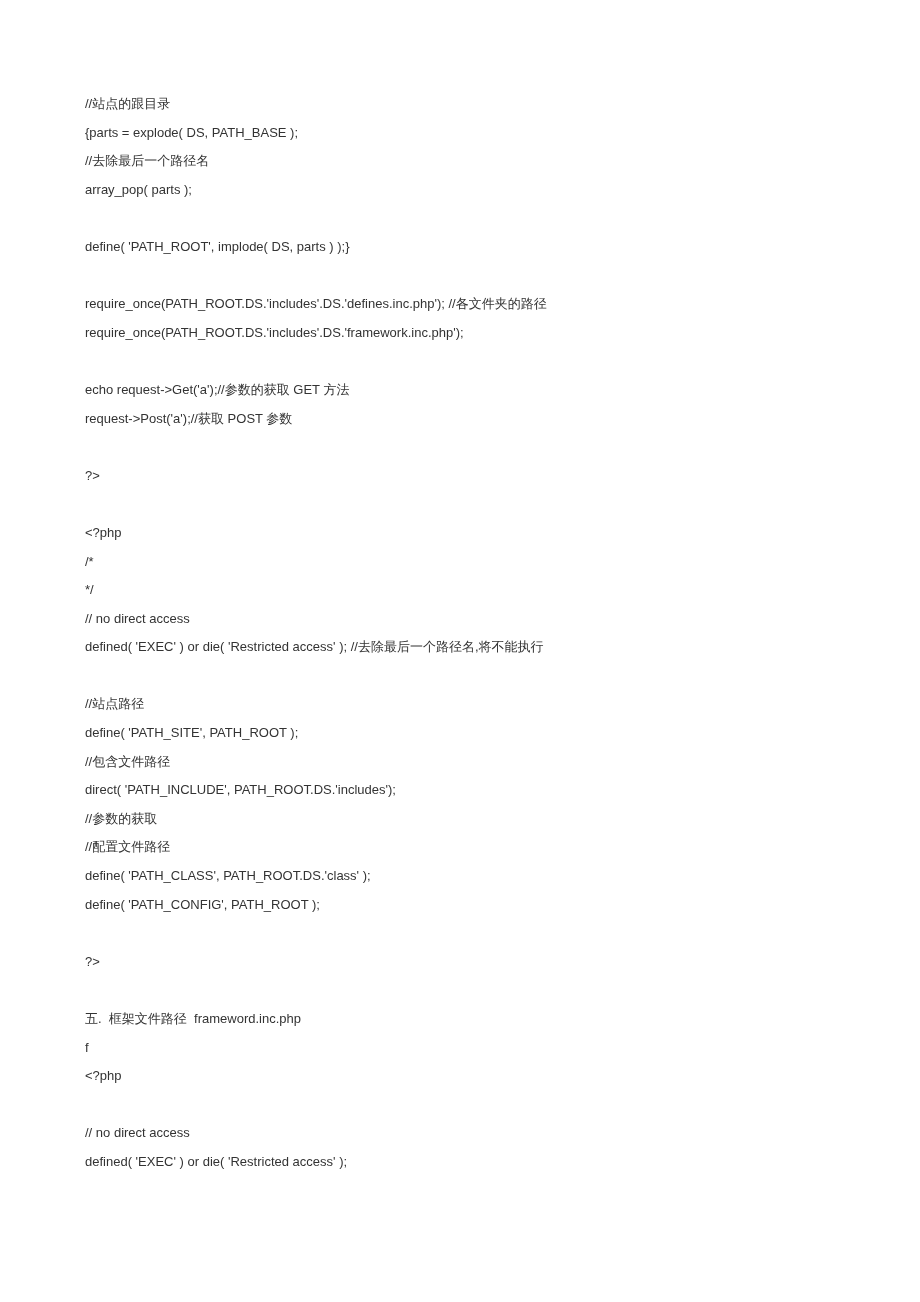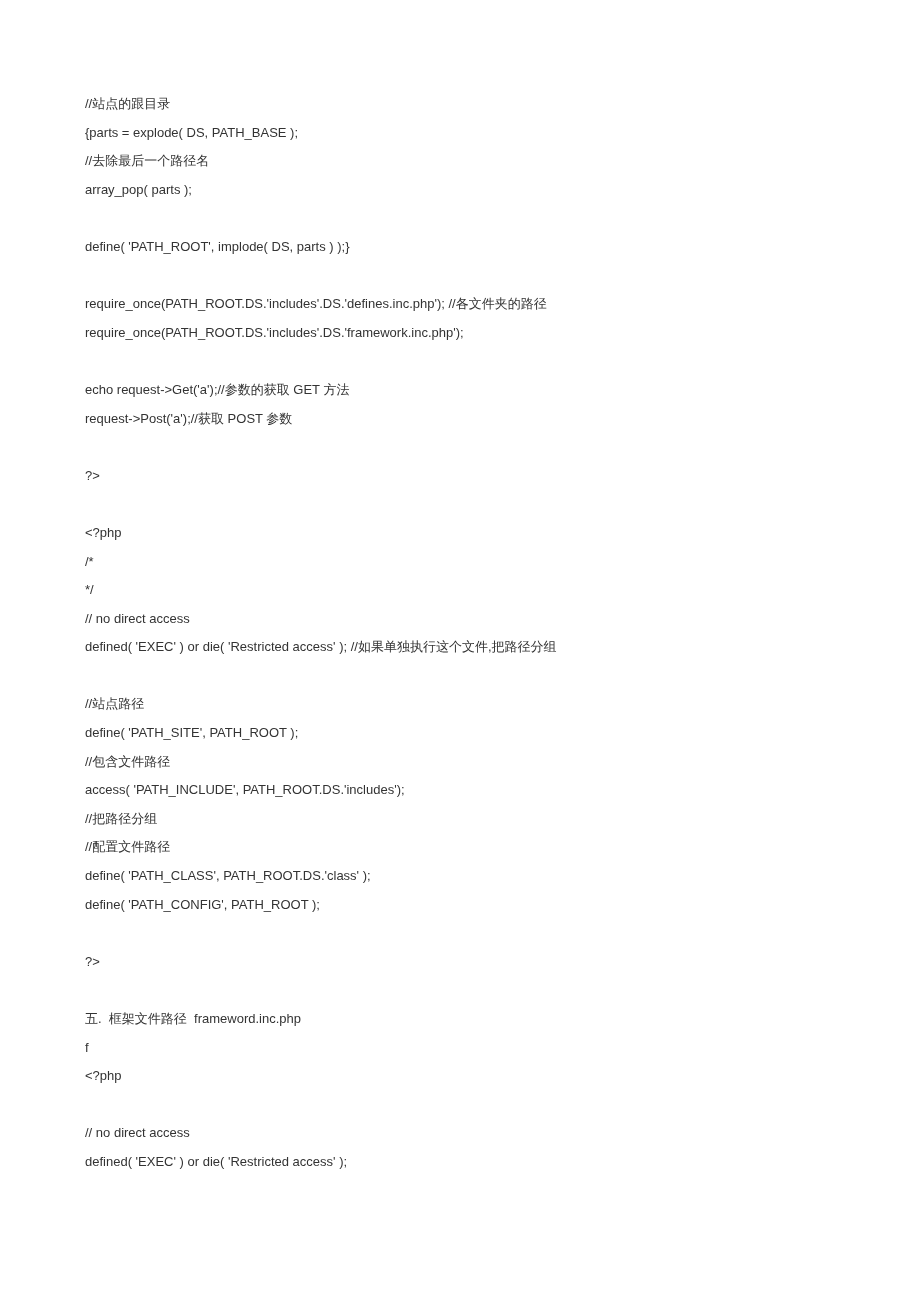--- a/index.html
+++ b/index.html
@@ -42,27 +42,27 @@
       <div class="blank"></div>
       <div class="line">echo request-&gt;Get('a');//参数的获取 GET 方法</div>
       <div class="line">request-&gt;Post('a');//获取 POST 参数</div>
       <div class="blank"></div>
       <div class="line">?&gt;</div>
       <div class="blank"></div>
       <div class="line">&lt;?php</div>
       <div class="line">/*</div>
       <div class="line">*/</div>
       <div class="line">// no direct access</div>
-      <div class="line">defined( 'EXEC' ) or die( 'Restricted access' ); //如果单独执行这个文件,把路径分组</div>
+      <div class="line">defined( 'EXEC' ) or die( 'Restricted access' ); //去除最后一个路径名,将不能执行</div>
       <div class="blank"></div>
       <div class="line">//站点路径</div>
       <div class="line">define( 'PATH_SITE', PATH_ROOT );</div>
       <div class="line">//包含文件路径</div>
-      <div class="line">access( 'PATH_INCLUDE', PATH_ROOT.DS.'includes');</div>
-      <div class="line">//把路径分组</div>
+      <div class="line">direct( 'PATH_INCLUDE', PATH_ROOT.DS.'includes');</div>
+      <div class="line">//参数的获取</div>
       <div class="line">//配置文件路径</div>
       <div class="line">define( 'PATH_CLASS', PATH_ROOT.DS.'class' );</div>
       <div class="line">define( 'PATH_CONFIG', PATH_ROOT );</div>
       <div class="blank"></div>
       <div class="line">?&gt;</div>
       <div class="blank"></div>
       <div class="line">五.  框架文件路径  frameword.inc.php</div>
       <div class="line">f</div>
       <div class="line">&lt;?php</div>
       <div class="blank"></div>

